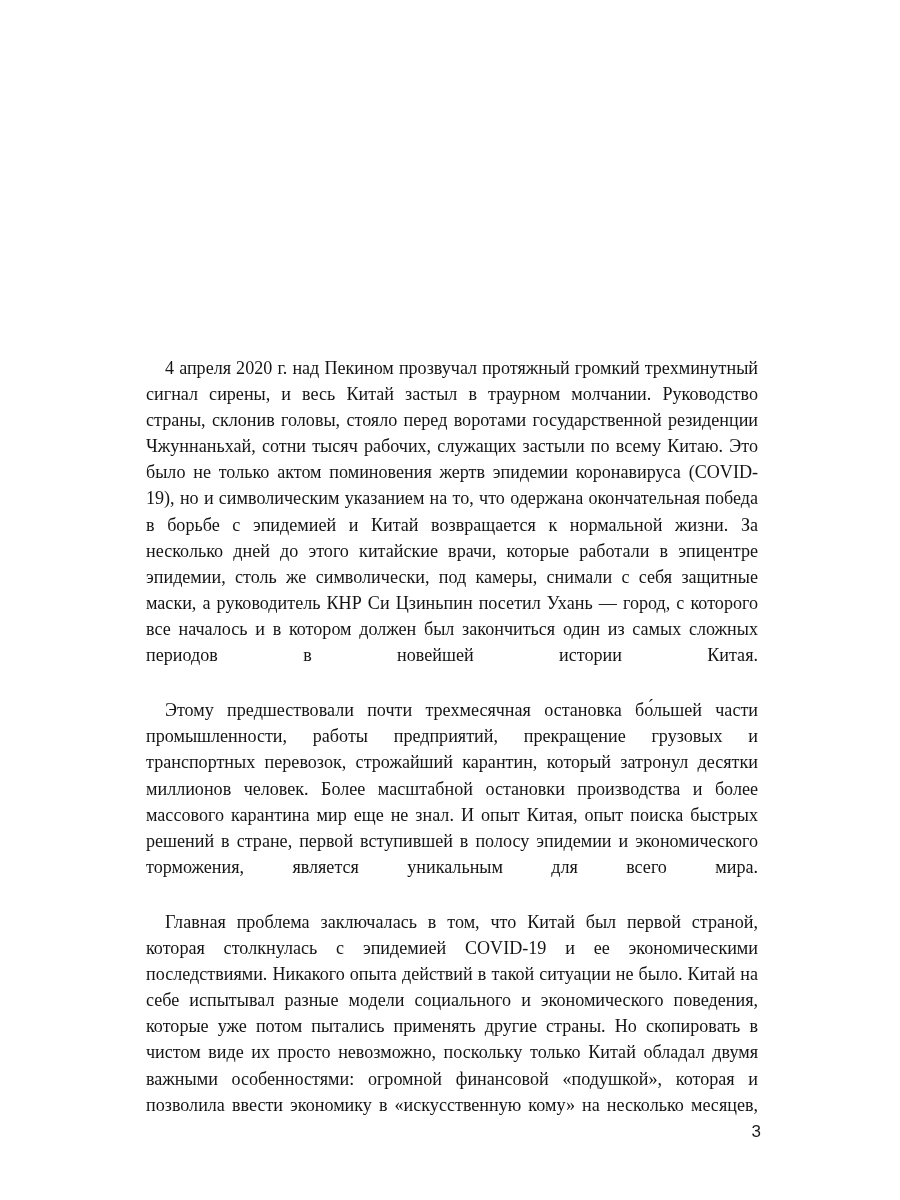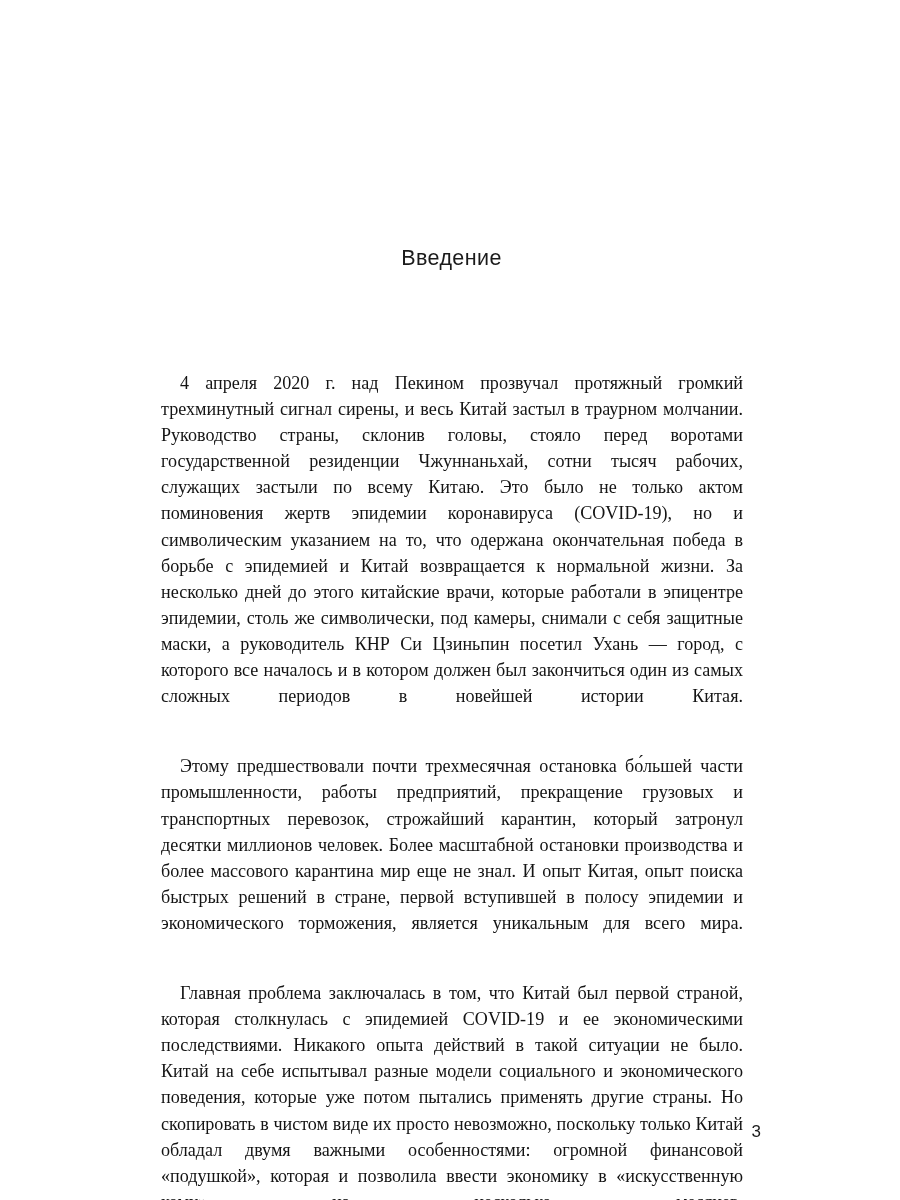--- a/index.html
+++ b/index.html
@@ -46,21 +46,21 @@
     text-align: justify;
     text-justify: inter-word;
     font-size: 18.1px;
     line-height: 26.1px;
     color: #141414;
     hyphens: manual;
     -webkit-hyphens: manual;
   }
 
   .text-block p {
-    margin: 18px;
+    margin: 3px;
     text-indent: 19px;
     text-align: justify;
   }
 
   
   .text-block p:after {
     content: "";
     display: inline-block;
     width: 100%;
   }
@@ -76,21 +76,20 @@
     font-size: 17px;
     font-weight: 400;
     color: #1b1b1b;
   }
 </style>
 </head>
 <body>
 
 <div class="page">
 
-  <h1 class="chapter-title">Введение</h1>
 
   <div class="text-block">
     <p>4 апреля 2020 г. над Пекином прозвучал протяжный громкий трехминутный сигнал сирены, и весь Китай застыл в траурном молчании. Руководство страны, склонив головы, стояло перед воротами государственной резиденции Чжуннаньхай, сотни тысяч рабочих, служащих застыли по всему Китаю. Это было не только актом поминовения жертв эпидемии коронавируса (COVID-19), но и символическим указанием на то, что одержана окончательная победа в борьбе с эпидемией и Китай возвращается к нормальной жизни. За несколько дней до этого китайские врачи, которые работали в эпицентре эпидемии, столь же символически, под камеры, снимали с себя защитные маски, а руководитель КНР Си Цзиньпин посетил Ухань — город, с которого все началось и в котором должен был закончиться один из самых сложных периодов в новейшей истории Китая.</p>
     <p>Этому предшествовали почти трехмесячная остановка бо́льшей части промышленности, работы предприятий, прекращение грузовых и транспортных перевозок, строжайший карантин, который затронул десятки миллионов человек. Более масштабной остановки производства и более массового карантина мир еще не знал. И опыт Китая, опыт поиска быстрых решений в стране, первой вступившей в полосу эпидемии и экономического торможения, является уникальным для всего мира.</p>
     <p>Главная проблема заключалась в том, что Китай был первой страной, которая столкнулась с эпидемией COVID-19 и ее экономическими последствиями. Никакого опыта действий в такой ситуации не было. Китай на себе испытывал разные модели социального и экономического поведения, которые уже потом пытались применять другие страны. Но скопировать в чистом виде их просто невозможно, поскольку только Китай обладал двумя важными особенностями: огромной финансовой «подушкой», которая и позволила ввести экономику в «искусственную кому» на несколько месяцев,</p>
   </div>
 
   <div class="folio">3</div>
 
 </div>

